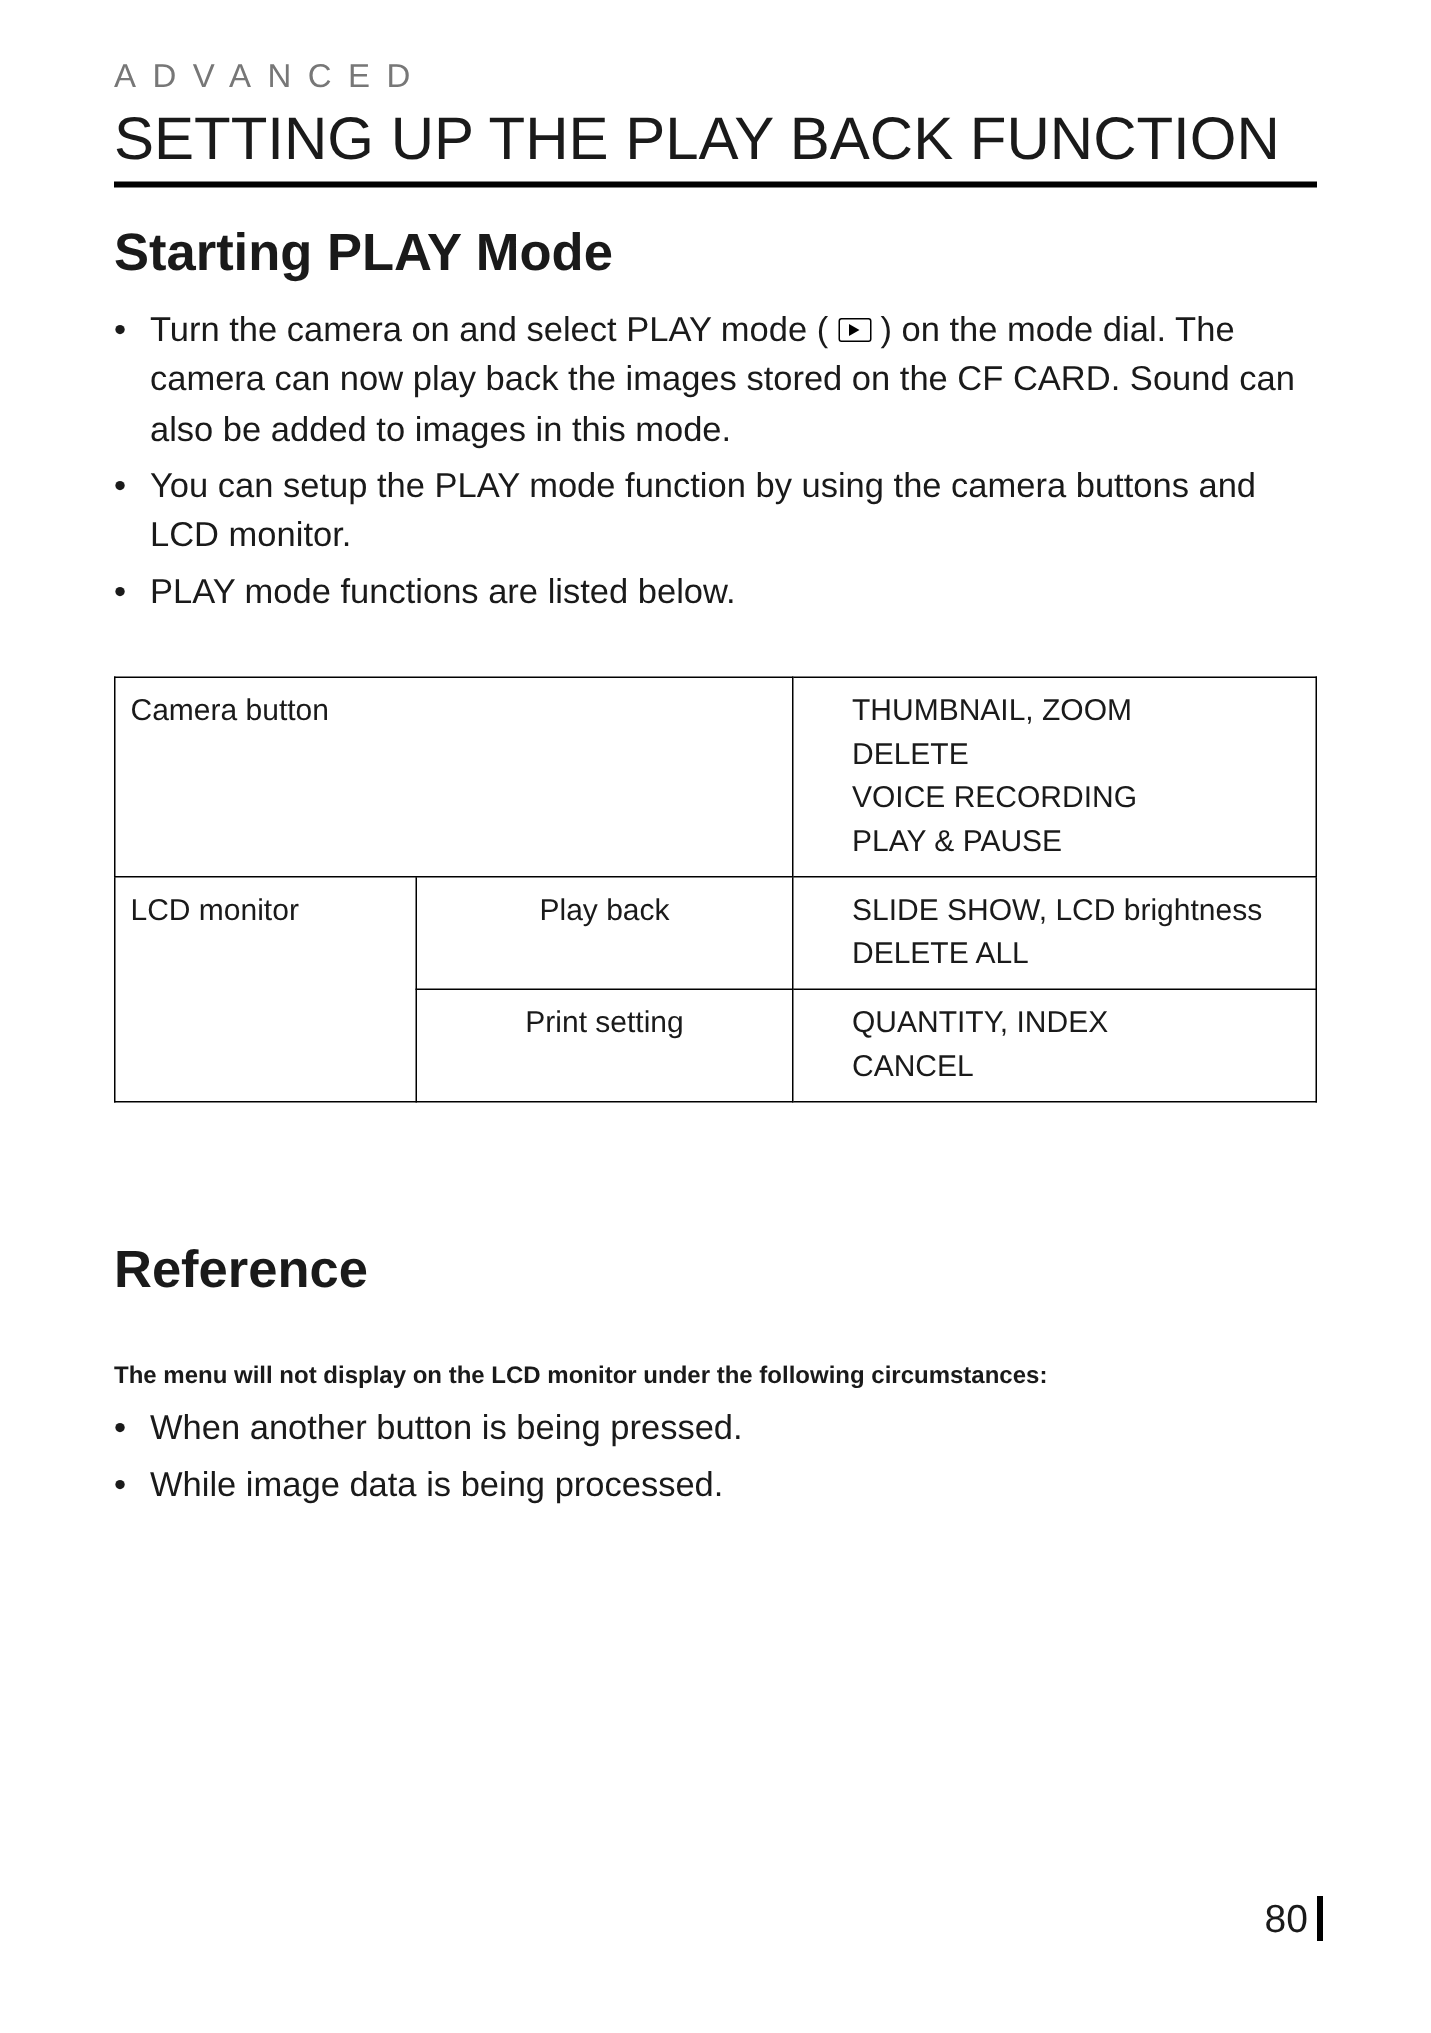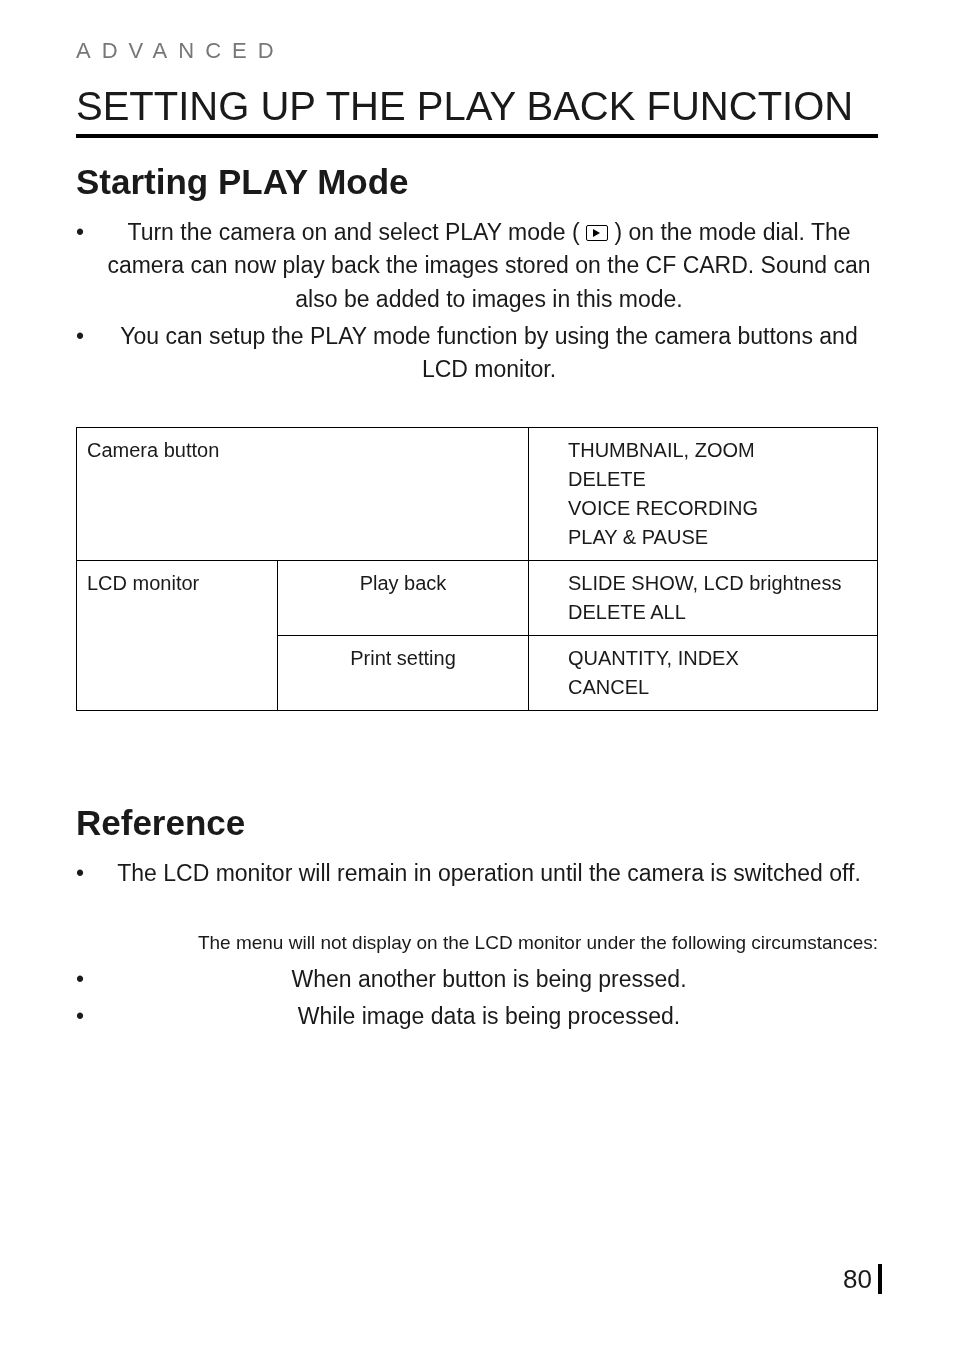--- a/index.html
+++ b/index.html
@@ -15,21 +15,21 @@
     width: 954px;
     height: 1355px;
     padding: 38px 76px 30px 76px;
     position: relative;
   }
   .kicker {
     font-size: 22px;
     letter-spacing: 11px;
     color: #777;
     font-weight: 500;
-    margin-bottom: 20px;
+    margin-bottom: 7px;
   }
   .section-title {
     font-size: 40px;
     font-weight: 400;
     margin: 0;
     line-height: 1.1;
   }
   .title-rule {
     border: none;
     border-top: 4px solid #000;
@@ -42,21 +42,20 @@
   }
   .reference-h2 {
     margin-top: 92px;
   }
   ul.bullets {
     list-style: none;
     padding: 0;
     margin: 0 0 40px 0;
     font-size: 23px;
     line-height: 1.45;
-    text-align: center;
   }
   ul.bullets li {
     position: relative;
     padding-left: 24px;
     margin-bottom: 4px;
   }
   ul.bullets li::before {
     content: "•";
     position: absolute;
     left: 0;
@@ -94,25 +93,24 @@
     padding: 8px 10px 8px 10px;
     vertical-align: top;
   }
   table.func td.col-a { width: 180px; }
   table.func td.col-b { width: 230px; text-align: center; }
   table.func td.col-c { padding-left: 39px; }
   .ref-bullets {
     margin-bottom: 30px;
   }
   .warn-heading {
-    font-size: 19px;
-    font-weight: 400;
+    font-size: 16px;
+    font-weight: 700;
     margin: 0 0 6px 0;
     line-height: 1.4;
-    text-align: right;
   }
   .pagenum {
     position: absolute;
     bottom: 60px;
     right: 72px;
     font-size: 26px;
     font-weight: 400;
   }
   .pagenum .bar {
     display: inline-block;
@@ -133,20 +131,21 @@
 
   <h2 class="section-h2">Starting PLAY Mode</h2>
 
   <ul class="bullets">
     <li>
       <span>Turn the camera on and select PLAY mode ( </span>
       <span class="play-icon"></span>
       <span> ) on the mode dial. The camera can now play back the images stored on the CF CARD. Sound can also be added to images in this mode.</span>
     </li>
     <li>You can setup the PLAY mode function by using the camera buttons and LCD monitor.</li>
+    <li>PLAY mode functions are listed below.</li>
   </ul>
 
   <table class="func">
     <tbody>
         <tr>
       <td class="col-a" colspan="2">Camera button</td>
       <td class="col-c">THUMBNAIL, ZOOM<br>DELETE<br>VOICE RECORDING<br>PLAY &amp; PAUSE</td>
     </tr>
     <tr>
       <td class="col-a" rowspan="2">LCD monitor</td>
@@ -156,21 +155,20 @@
     <tr>
       <td class="col-b">Print setting</td>
       <td class="col-c">QUANTITY, INDEX<br>CANCEL</td>
     </tr>
   </tbody>
     </table>
 
   <h2 class="section-h2 reference-h2">Reference</h2>
 
   <ul class="bullets ref-bullets">
-    <li>The LCD monitor will remain in operation until the camera is switched off.</li>
   </ul>
 
   <p class="warn-heading">The menu will not display on the LCD monitor under the following circumstances:</p>
   <ul class="bullets">
     <li>When another button is being pressed.</li>
     <li>While image data is being processed.</li>
   </ul>
 
   <div class="pagenum">
     <span>80</span><span class="bar"></span>

